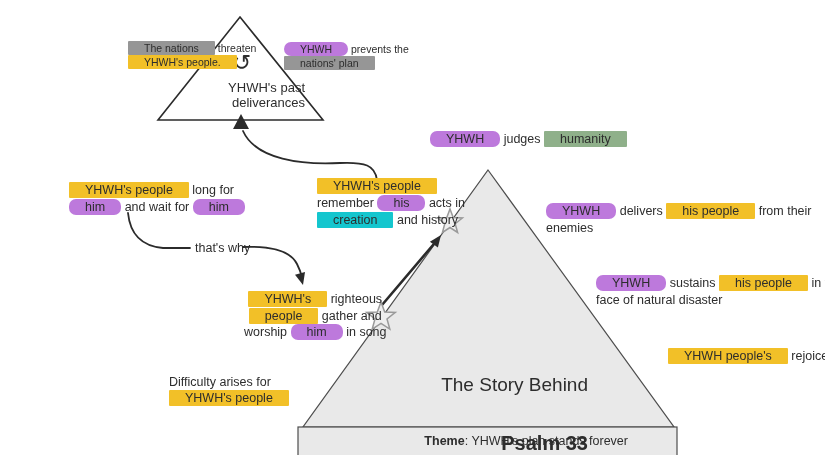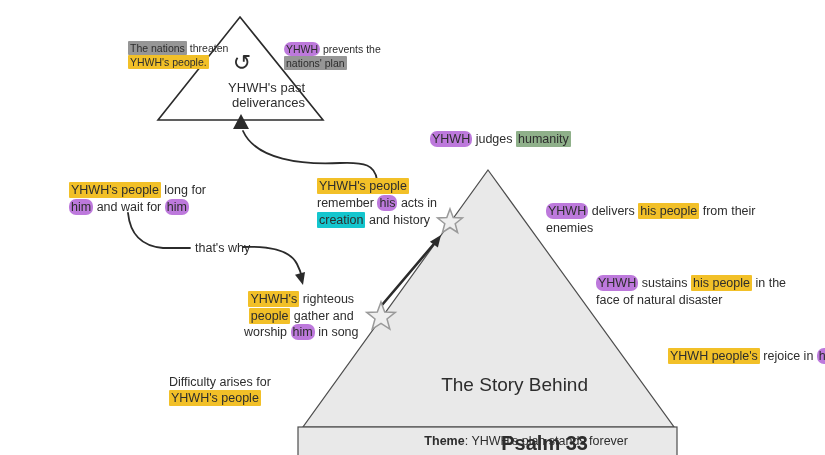--- a/index.html
+++ b/index.html
@@ -6,21 +6,21 @@
   body{
     width:825px;height:455px;overflow:hidden;background:#ffffff;
     font-family:"Liberation Sans","DejaVu Sans",sans-serif;
     color:var(--c-ink,#2d2d2d);
     position:relative;
   }
   .stage{position:relative;width:825px;height:455px;}
   .stage svg{position:absolute;left:0;top:0;z-index:1;}
   .lbl{position:absolute;z-index:2;font-size:12.5px;line-height:16.5px;white-space:pre;}
   .lbl.small{font-size:10.5px;line-height:13.5px;}
-  .hl{padding:1px 2px;border-radius:1px;}
+  .hl{padding:1px 16px;border-radius:1px;}
   .hl-yellow{background:var(--c-yellow);}
   .hl-purple{background:var(--c-purple);border-radius:7px;}
   .hl-gray{background:var(--c-gray);}
   .hl-green{background:var(--c-green);}
   .hl-cyan{background:var(--c-cyan);}
   .tri-outline{fill:#ffffff;stroke:var(--c-line,#2b2b2b);stroke-width:1.6;}
   .tri-gray{fill:var(--c-shape_fill,#e9e9e9);stroke:var(--c-shape_stroke,#4d4d4d);stroke-width:1.2;}
   .theme-rect{fill:var(--c-shape_fill,#e9e9e9);stroke:var(--c-shape_stroke,#4d4d4d);stroke-width:1.2;}
   .star{fill:var(--c-star_fill,#efefef);stroke:var(--c-star_stroke,#9a9a9a);stroke-width:1.5;}
   .connector{fill:none;stroke:var(--c-line,#2b2b2b);stroke-width:1.8;stroke-linecap:round;}

